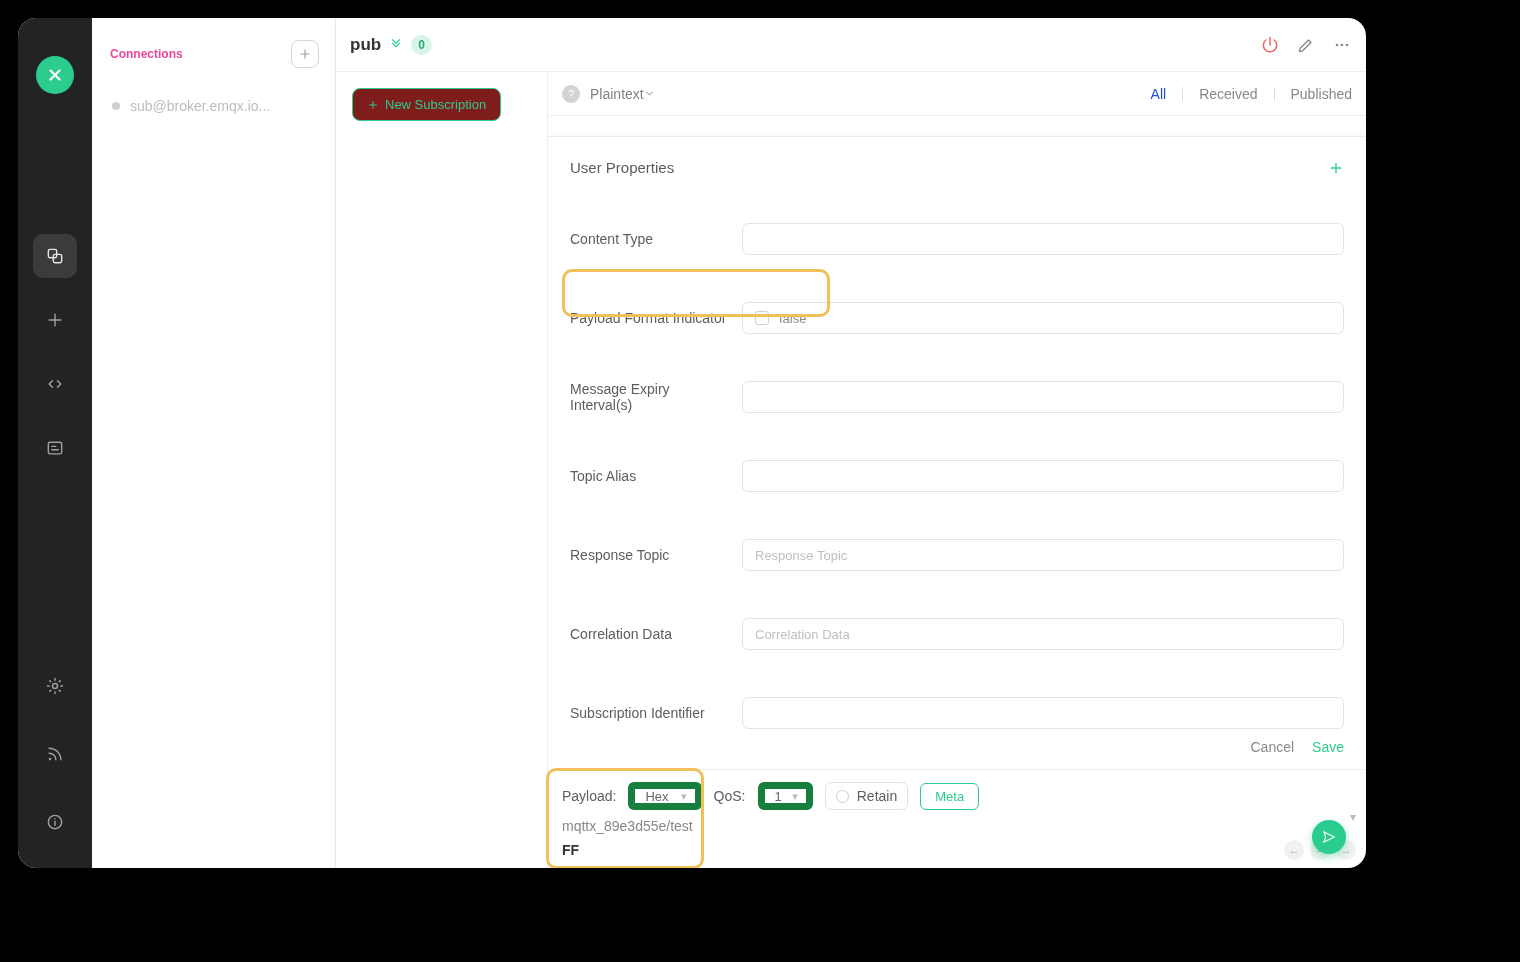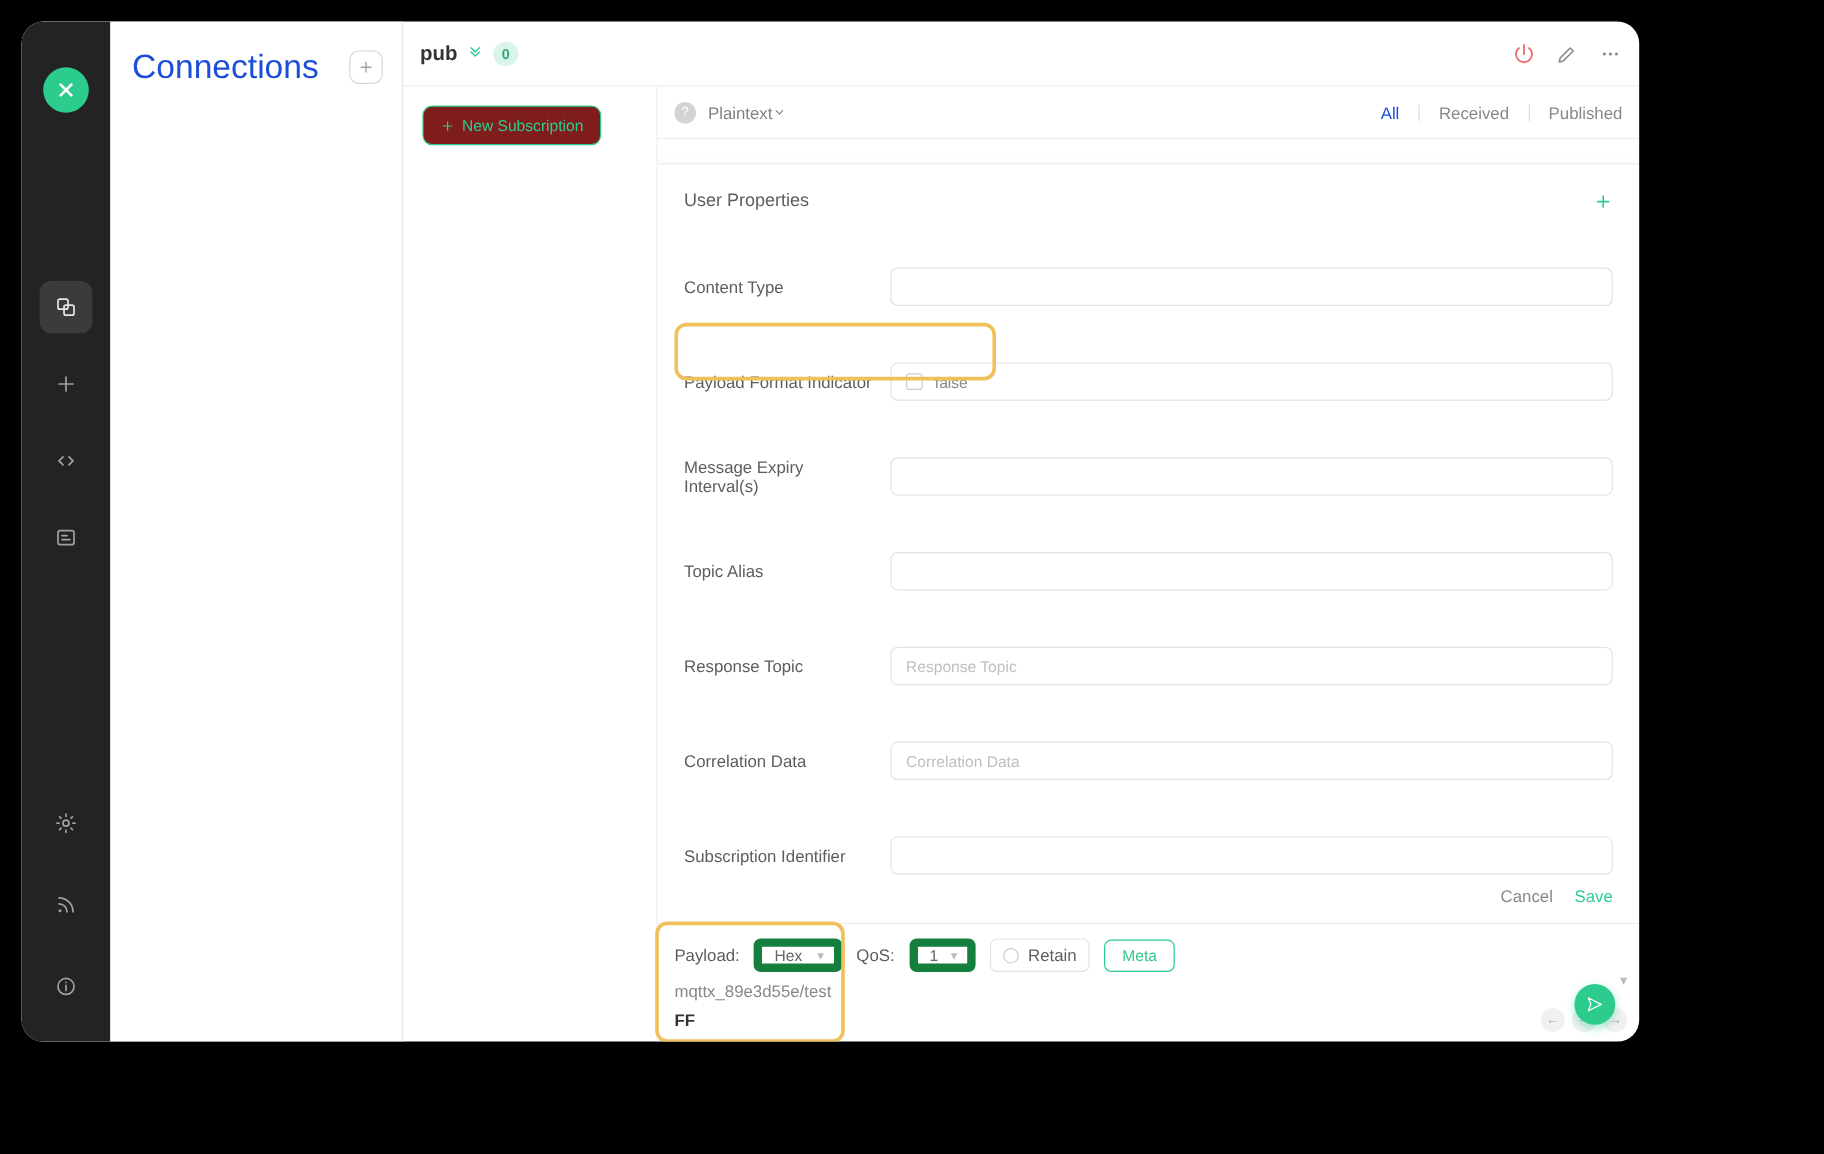--- a/index.html
+++ b/index.html
@@ -28,21 +28,21 @@
   .rail-bottom { margin-bottom: 24px; }
   
   .conn-panel {
     width: 244px; border-right: 1px solid #e8e8e8; background: #fff;
     display: flex; flex-direction: column;
   }
   .conn-header {
     display: flex; align-items: center; justify-content: space-between;
     padding: 22px 16px 14px 18px;
   }
-  .conn-title { font-size: 28px; font-weight: 400; color: #1d4ed8; }
+  .conn-title { font-size: 12px; font-weight: 700; color: #ec4899; }
   .add-conn-btn {
     width: 28px; height: 28px; border: 1.5px solid #d6d6d6; border-radius: 8px;
     display: flex; align-items: center; justify-content: center; color: #a1a1a1; cursor: pointer;
   }
   .conn-list { padding: 4px 8px; }
   .conn-item {
     display: flex; align-items: center; padding: 12px 12px; border-radius: 10px;
     color: #bdbdbd; cursor: pointer; margin-bottom: 4px;
   }
   .conn-item.active { background: #f4f5f6; color: #2ccc8e; }
@@ -212,20 +212,24 @@
   <div class="conn-panel">
     <div class="conn-header">
       <div class="conn-title">Connections</div>
       <div class="add-conn-btn">
         <svg width="14" height="14" viewBox="0 0 24 24" fill="none">
             <path d="M12 5v14M5 12h14" stroke="currentColor" stroke-width="2" stroke-linecap="round"></path>
           </svg>
       </div>
     </div>
     <div class="conn-list">
+      <div class="conn-item">
+        <span class="conn-dot"></span>
+        <span class="conn-name">sub@broker.emqx.io...</span>
+      </div>
     </div>
   </div>
 
   <div class="main">
     <div class="topbar">
       <span class="tab-title">pub</span>
       <span class="tab-chev">
         <svg width="14" height="14" viewBox="0 0 24 24" fill="none">
             <path d="M6 9l6 6 6-6" stroke="currentColor" stroke-width="2" stroke-linecap="round"></path>
             <path d="M6 3l6 6 6-6" stroke="currentColor" stroke-width="2" stroke-linecap="round"></path>

